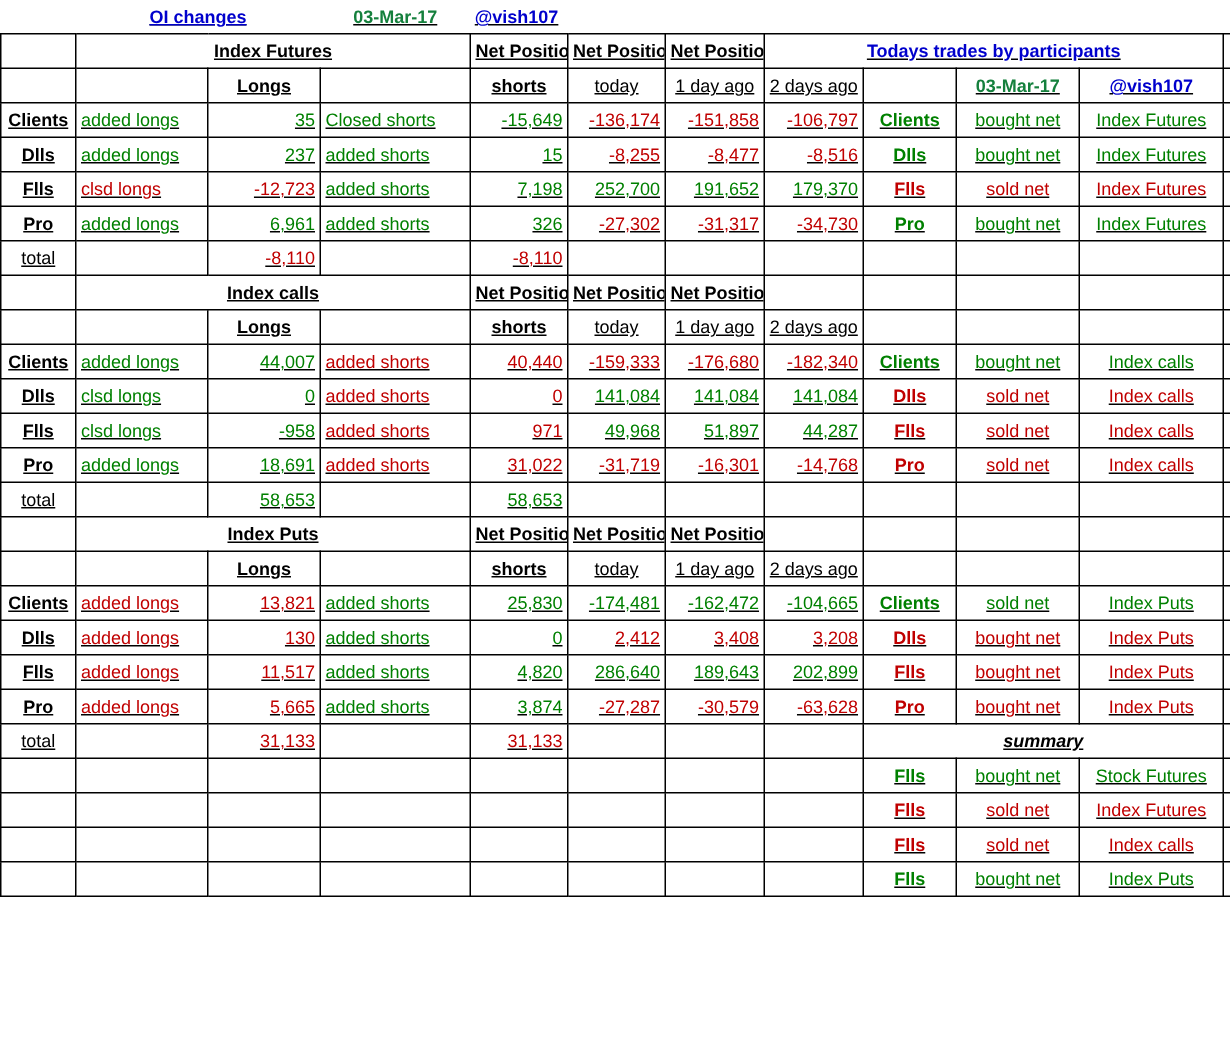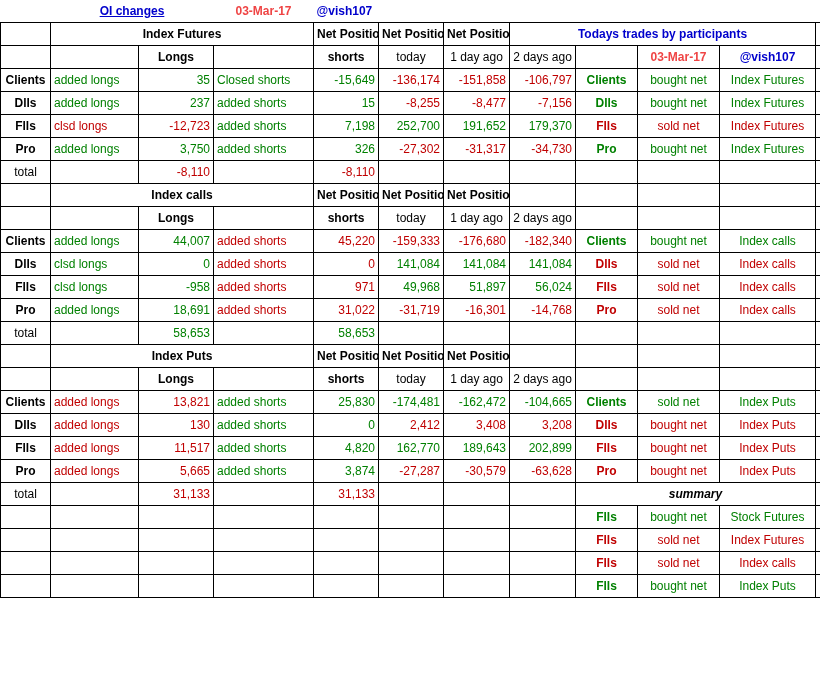--- a/index.html
+++ b/index.html
@@ -1,27 +1,27 @@
 <!DOCTYPE html>
 <html><head>
 <meta charset="utf-8">
 <style>
   html,body{margin:0;padding:0;background:#ffffff;}
   body{font-family:"Liberation Sans", sans-serif;font-size:12px;color:#000;}
-  #sheet{width:820px;height:695px;position:relative;overflow:hidden;}
+  #sheet{width:820px;height:695px;position:relative;overflow:hidden;text-decoration:underline;}
   table.grid{border-collapse:collapse;table-layout:fixed;width:818px;}
   table.grid td{border:1px solid #000;height:22px;padding:0 3px;overflow:hidden;white-space:nowrap;font-size:12px;line-height:20px;}
   .c{text-align:center;}
   .r{text-align:right;}
   .l{text-align:left;}
   .b{font-weight:bold;}
   .green{color:#008000;}
   .red{color:#c00000;}
   .blue{color:#0000cc;}
-  .black{color:#ef4444;}
+  .black{color:#15803d;}
   .nb{border:none !important;}
   .italic{font-style:italic;}
   .title{font-weight:bold;text-decoration:underline;}
   .big{font-size:13px;}
 </style>
 </head>
 <body>
 
 <div id="sheet">
 <table class="grid">
@@ -94,21 +94,21 @@
     <td class="r green">15,684</td>
   </tr>
   <tr>
     <td class="c b">Dlls</td>
     <td class="l green">added longs</td>
     <td class="r green">237</td>
     <td class="l green">added shorts</td>
     <td class="r green">15</td>
     <td class="r red">-8,255</td>
     <td class="r red">-8,477</td>
-    <td class="r red">-7,156</td>
+    <td class="r red">-8,516</td>
     <td class="c b green">Dlls</td>
     <td class="c green">bought net</td>
     <td class="c green">Index Futures</td>
     <td class="r green">222</td>
   </tr>
   <tr>
     <td class="c b">Flls</td>
     <td class="l red">clsd longs</td>
     <td class="r red">-12,723</td>
     <td class="l green">added shorts</td>
@@ -117,21 +117,21 @@
     <td class="r green">191,652</td>
     <td class="r green">179,370</td>
     <td class="c b red">Flls</td>
     <td class="c red">sold net</td>
     <td class="c red">Index Futures</td>
     <td class="r red">-19,921</td>
   </tr>
   <tr>
     <td class="c b">Pro</td>
     <td class="l green">added longs</td>
-    <td class="r green">3,750</td>
+    <td class="r green">6,961</td>
     <td class="l green">added shorts</td>
     <td class="r green">326</td>
     <td class="r red">-27,302</td>
     <td class="r red">-31,317</td>
     <td class="r red">-34,730</td>
     <td class="c b green">Pro</td>
     <td class="c green">bought net</td>
     <td class="c green">Index Futures</td>
     <td class="r green">4,015</td>
   </tr>
@@ -175,21 +175,21 @@
     <td></td>
     <td></td>
     <td class="c">Net change</td>
   </tr>
 
   <tr>
     <td class="c b">Clients</td>
     <td class="l green">added longs</td>
     <td class="r green">44,007</td>
     <td class="l red">added shorts</td>
-    <td class="r red">45,220</td>
+    <td class="r red">40,440</td>
     <td class="r red">-159,333</td>
     <td class="r red">-176,680</td>
     <td class="r red">-182,340</td>
     <td class="c b green">Clients</td>
     <td class="c green">bought net</td>
     <td class="c green">Index calls</td>
     <td class="r green">17,347</td>
   </tr>
   <tr>
     <td class="c b">Dlls</td>
@@ -206,21 +206,21 @@
     <td class="r red">0</td>
   </tr>
   <tr>
     <td class="c b">Flls</td>
     <td class="l green">clsd longs</td>
     <td class="r green">-958</td>
     <td class="l red">added shorts</td>
     <td class="r red">971</td>
     <td class="r green">49,968</td>
     <td class="r green">51,897</td>
-    <td class="r green">56,024</td>
+    <td class="r green">44,287</td>
     <td class="c b red">Flls</td>
     <td class="c red">sold net</td>
     <td class="c red">Index calls</td>
     <td class="r red">-1,929</td>
   </tr>
   <tr>
     <td class="c b">Pro</td>
     <td class="l green">added longs</td>
     <td class="r green">18,691</td>
     <td class="l red">added shorts</td>
@@ -302,21 +302,21 @@
     <td class="c red">bought net</td>
     <td class="c red">Index Puts</td>
     <td class="r red">130</td>
   </tr>
   <tr>
     <td class="c b">Flls</td>
     <td class="l red">added longs</td>
     <td class="r red">11,517</td>
     <td class="l green">added shorts</td>
     <td class="r green">4,820</td>
-    <td class="r green">162,770</td>
+    <td class="r green">286,640</td>
     <td class="r green">189,643</td>
     <td class="r green">202,899</td>
     <td class="c b red">Flls</td>
     <td class="c red">bought net</td>
     <td class="c red">Index Puts</td>
     <td class="r red">8,587</td>
   </tr>
   <tr>
     <td class="c b">Pro</td>
     <td class="l red">added longs</td>

